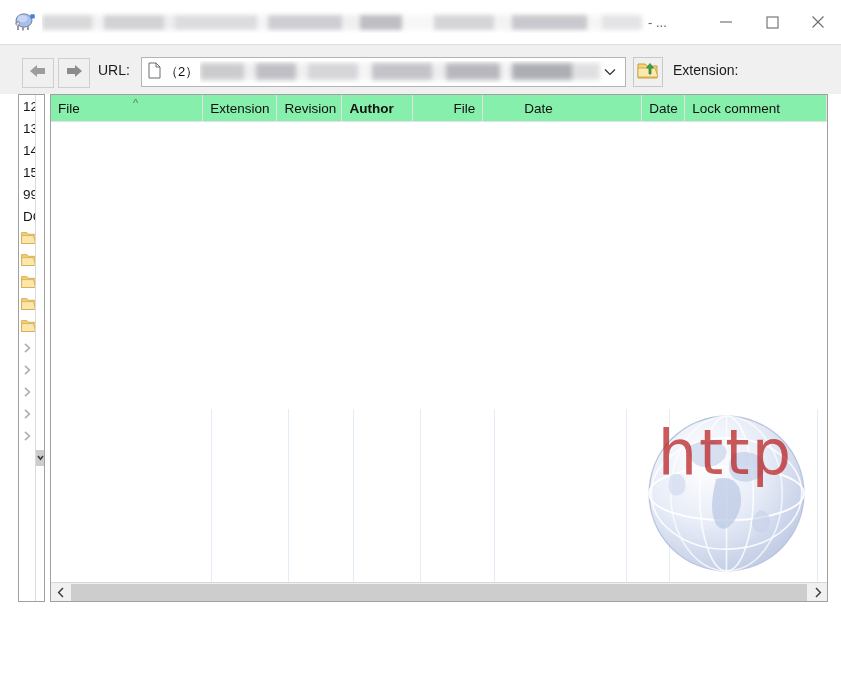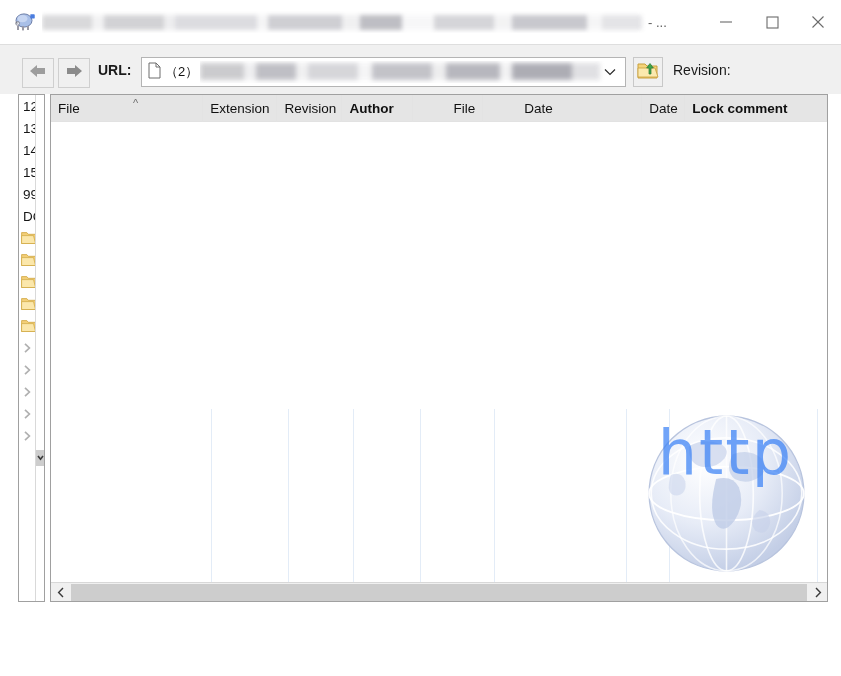--- a/index.html
+++ b/index.html
@@ -81,21 +81,21 @@
     width: 32px; height: 30px;
     background: #f0f0f0;
     border: 1px solid #cfcfcf;
     display: flex; align-items: center; justify-content: center;
   }
   .nav-back  { left: 22px; }
   .nav-fwd   { left: 58px; }
 
   .url-label {
     position: absolute; left: 98px; top: 62px;
-    font-size: 14px; color: #1a1a1a; font-weight: bold;
+    font-size: 14px; color: #1a1a1a;
   }
   .url-box {
     position: absolute; left: 141px; top: 57px;
     width: 485px; height: 30px;
     background: #ffffff;
     border: 1px solid #b4b4b4;
     display: flex; align-items: center;
     overflow: hidden;
   }
   .url-doc-icon { margin-left: 6px; flex: 0 0 auto; }
@@ -182,21 +182,21 @@
   .list-panel {
     position: absolute; left: 50px; top: 94px;
     width: 778px; height: 508px;
     background: #ffffff;
     border: 1px solid #a0a0a0;
     overflow: hidden;
   }
   .list-header {
     position: absolute; left: 0; top: 0;
     width: 100%; height: 27px;
-    background: #e5e5e5;
+    background: #86efac;
     border-bottom: 1px solid #e2e2e2;
     display: flex;
   }
   .hcell {
     position: relative;
     font-size: 13.5px; color: #101010;
     display: flex; align-items: center;
     padding: 0 7px;
     border-right: 1px solid #e3e3e3;
     height: 27px;
@@ -216,21 +216,21 @@
     position: absolute; top: 287px; bottom: 0;
     width: 1px; background: #e3ecf7;
   }
   .globe {
     position: absolute; right: 18px; bottom: 6px;
     width: 165px; height: 165px;
   }
   .globe-http {
     position: absolute; right: 34px; bottom: 98px;
     font-size: 62px; letter-spacing: 2px;
-    color: #3b82f6; opacity: .72;
+    color: #b91c1c; opacity: .72;
     font-family: "DejaVu Sans", sans-serif;
     line-height: 1;
   }
   .list-hscroll {
     position: absolute; left: 0; right: 0; bottom: 0;
     height: 19px; background: #f0f0f0;
     border-top: 1px solid #d8d8d8;
     display: flex; align-items: center;
   }
   .hs-arrow {
@@ -333,21 +333,21 @@
   <div class="up-folder-btn">
     <span>
       <svg width="22" height="19" viewBox="0 0 22 19">
         <path d="M1 3 h7 l2 2 h10 v12 h-19 z" fill="#f5d47a" stroke="#c9a03c" stroke-width="1"></path>
         <path d="M1 7 h17 l3 9 h-20 z" fill="#fbe9ae" stroke="#c9a03c" stroke-width=".8"></path>
         <path d="M12 13 l0 -6 l-2.4 0 L13 2.5 L16.4 7 L14 7 l0 6 z" fill="#3fa34a" stroke="#2d7b36" stroke-width=".7"></path>
       </svg>
     </span>
   </div>
 
-  <div class="rev-label">Revision:</div>
+  <div class="rev-label">Extension:</div>
 
   <div class="tree-panel">
     <div class="tree-list" id="tree-list">
         <div class="tree-item">12</div>
         <div class="tree-item">13</div>
         <div class="tree-item">14</div>
         <div class="tree-item">15</div>
         <div class="tree-item">99</div>
         <div class="tree-item">DO</div>
         <div class="tree-item folder">
@@ -433,21 +433,21 @@
         </div>
         <div class="hcell right" style="width: 74px;">
           <span>File</span>
         </div>
         <div class="hcell" style="width: 132px; margin-left: 34px;">
           <span>Date</span>
         </div>
         <div class="hcell" style="width: 43px;">
           <span>Date</span>
         </div>
-        <div class="hcell" style="width: 150px; font-weight: bold;">
+        <div class="hcell" style="width: 150px;">
           <span>Lock comment</span>
         </div>
       </div>
 
     <div class="list-body">
       <div class="grid-line" style="left:160px"></div>
       <div class="grid-line" style="left:237px"></div>
       <div class="grid-line" style="left:302px"></div>
       <div class="grid-line" style="left:369px"></div>
       <div class="grid-line" style="left:443px"></div>

